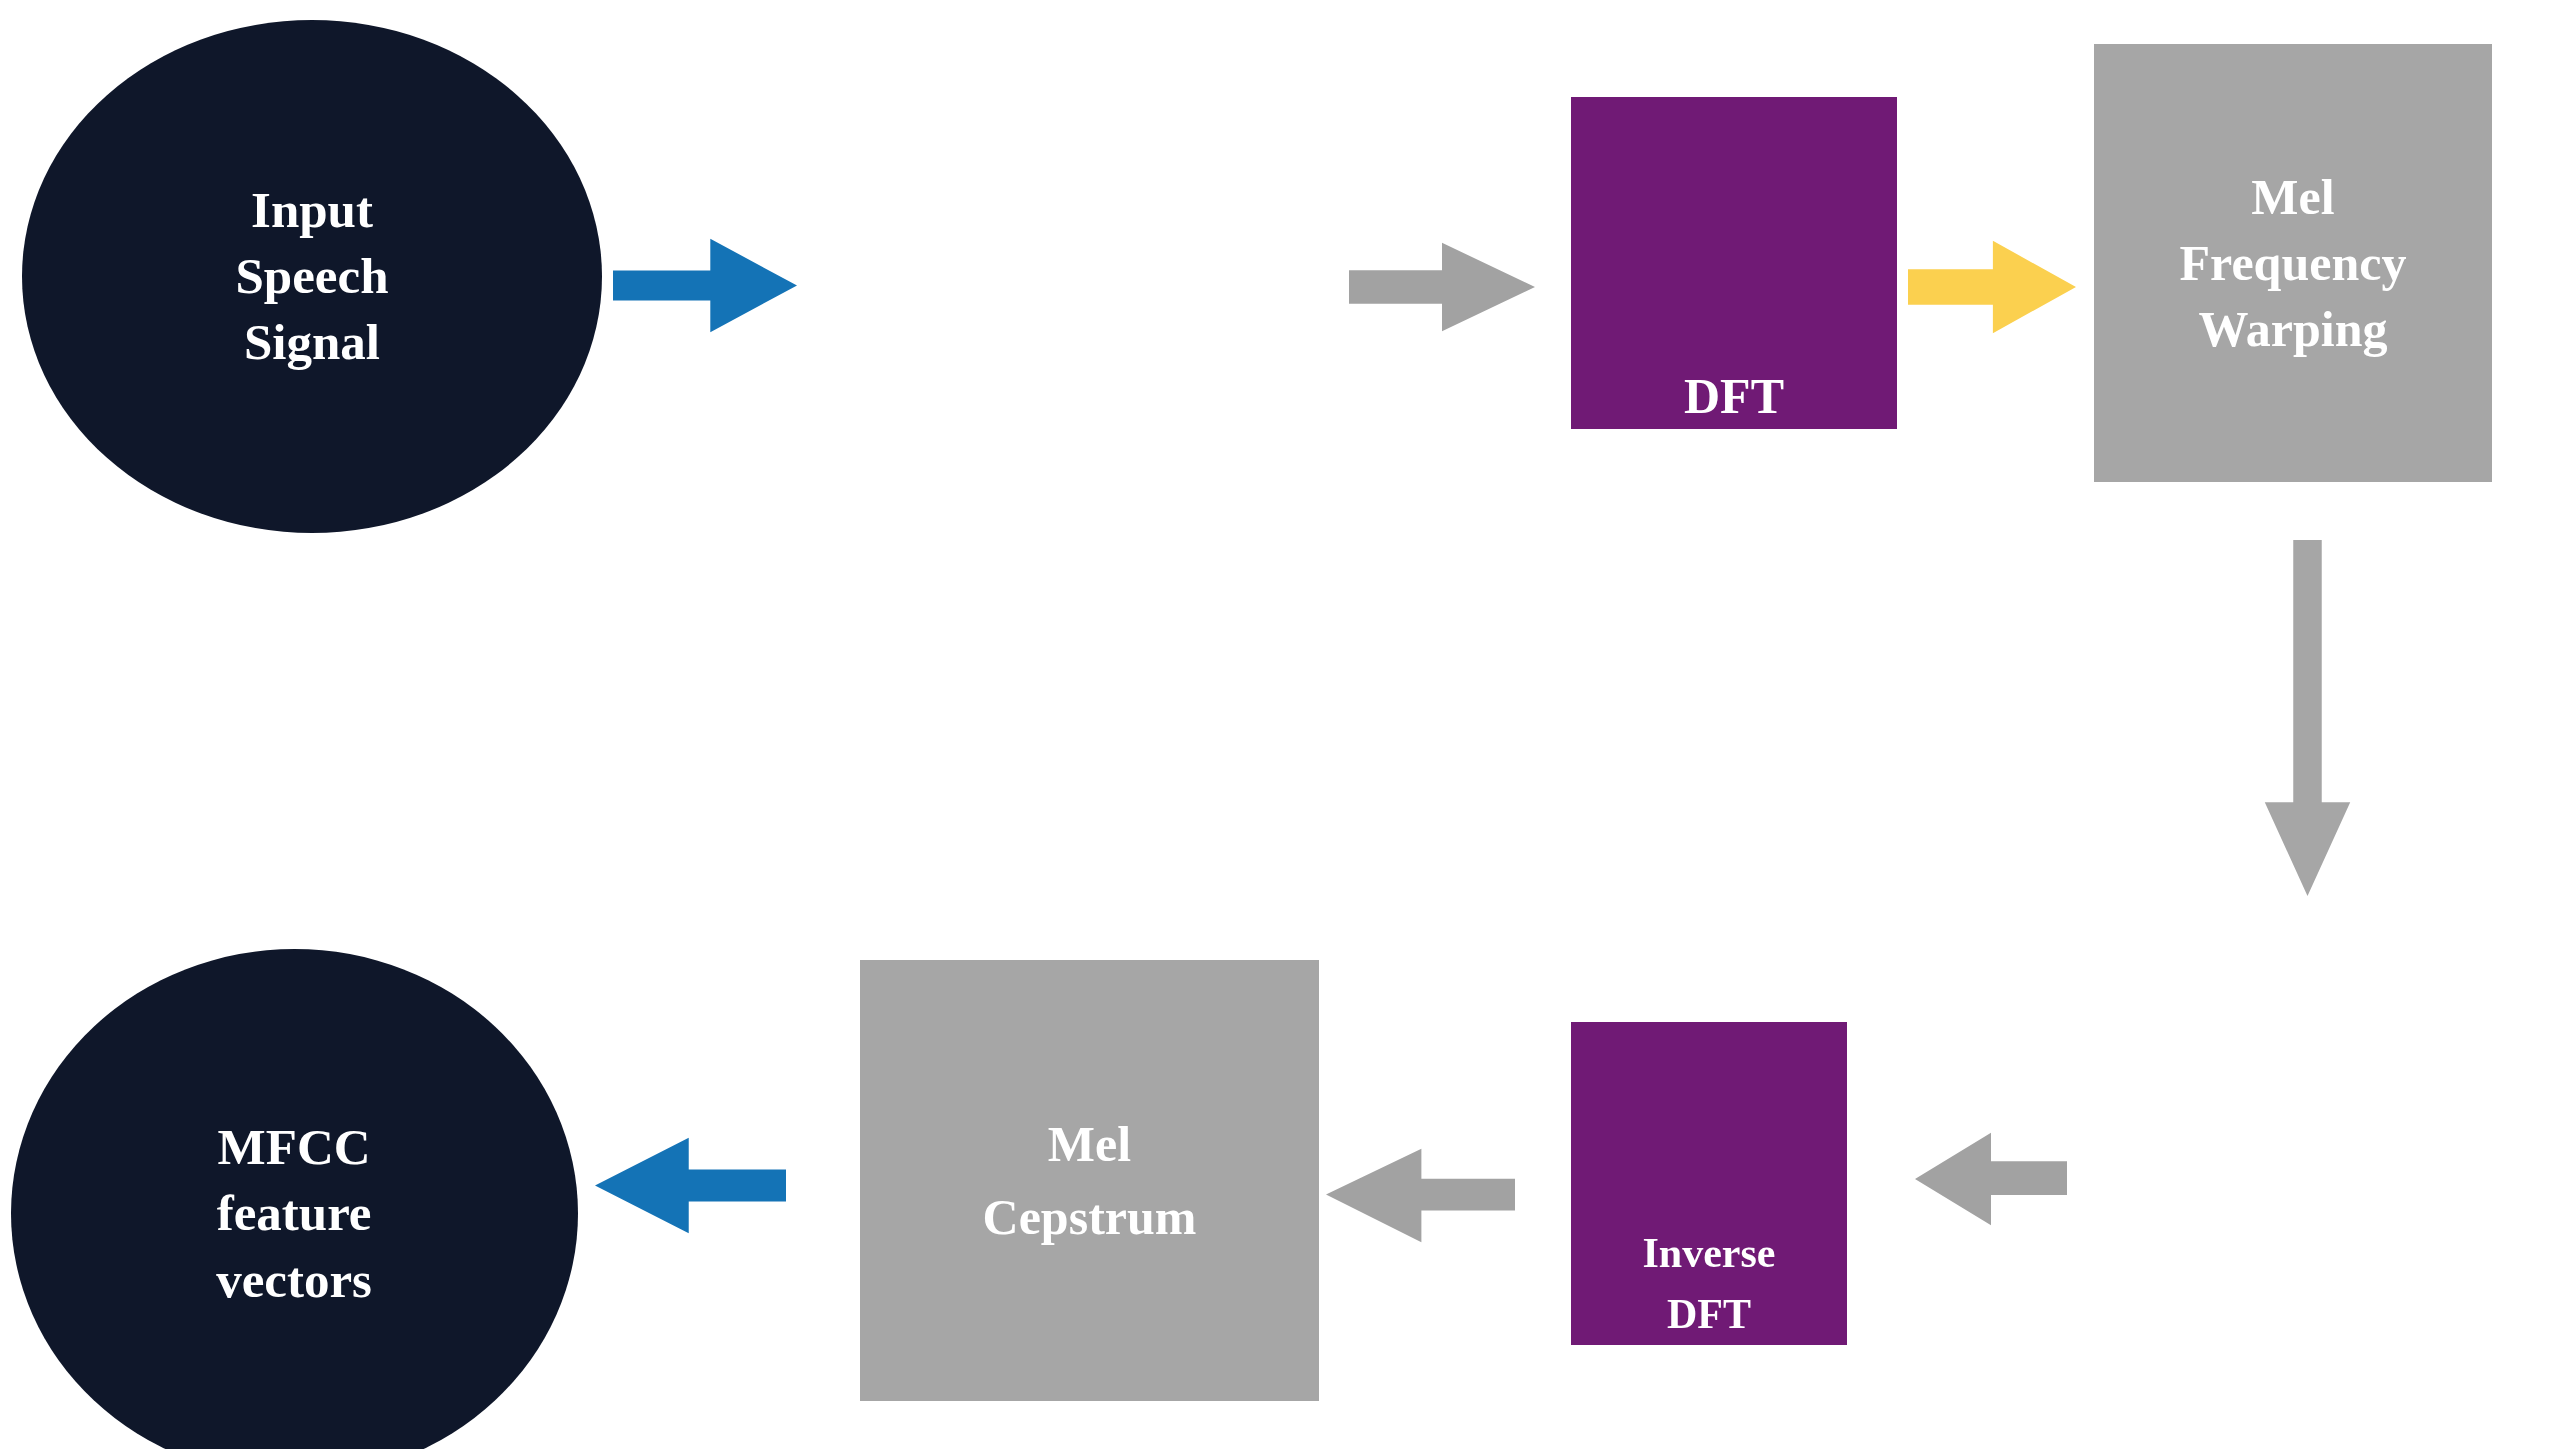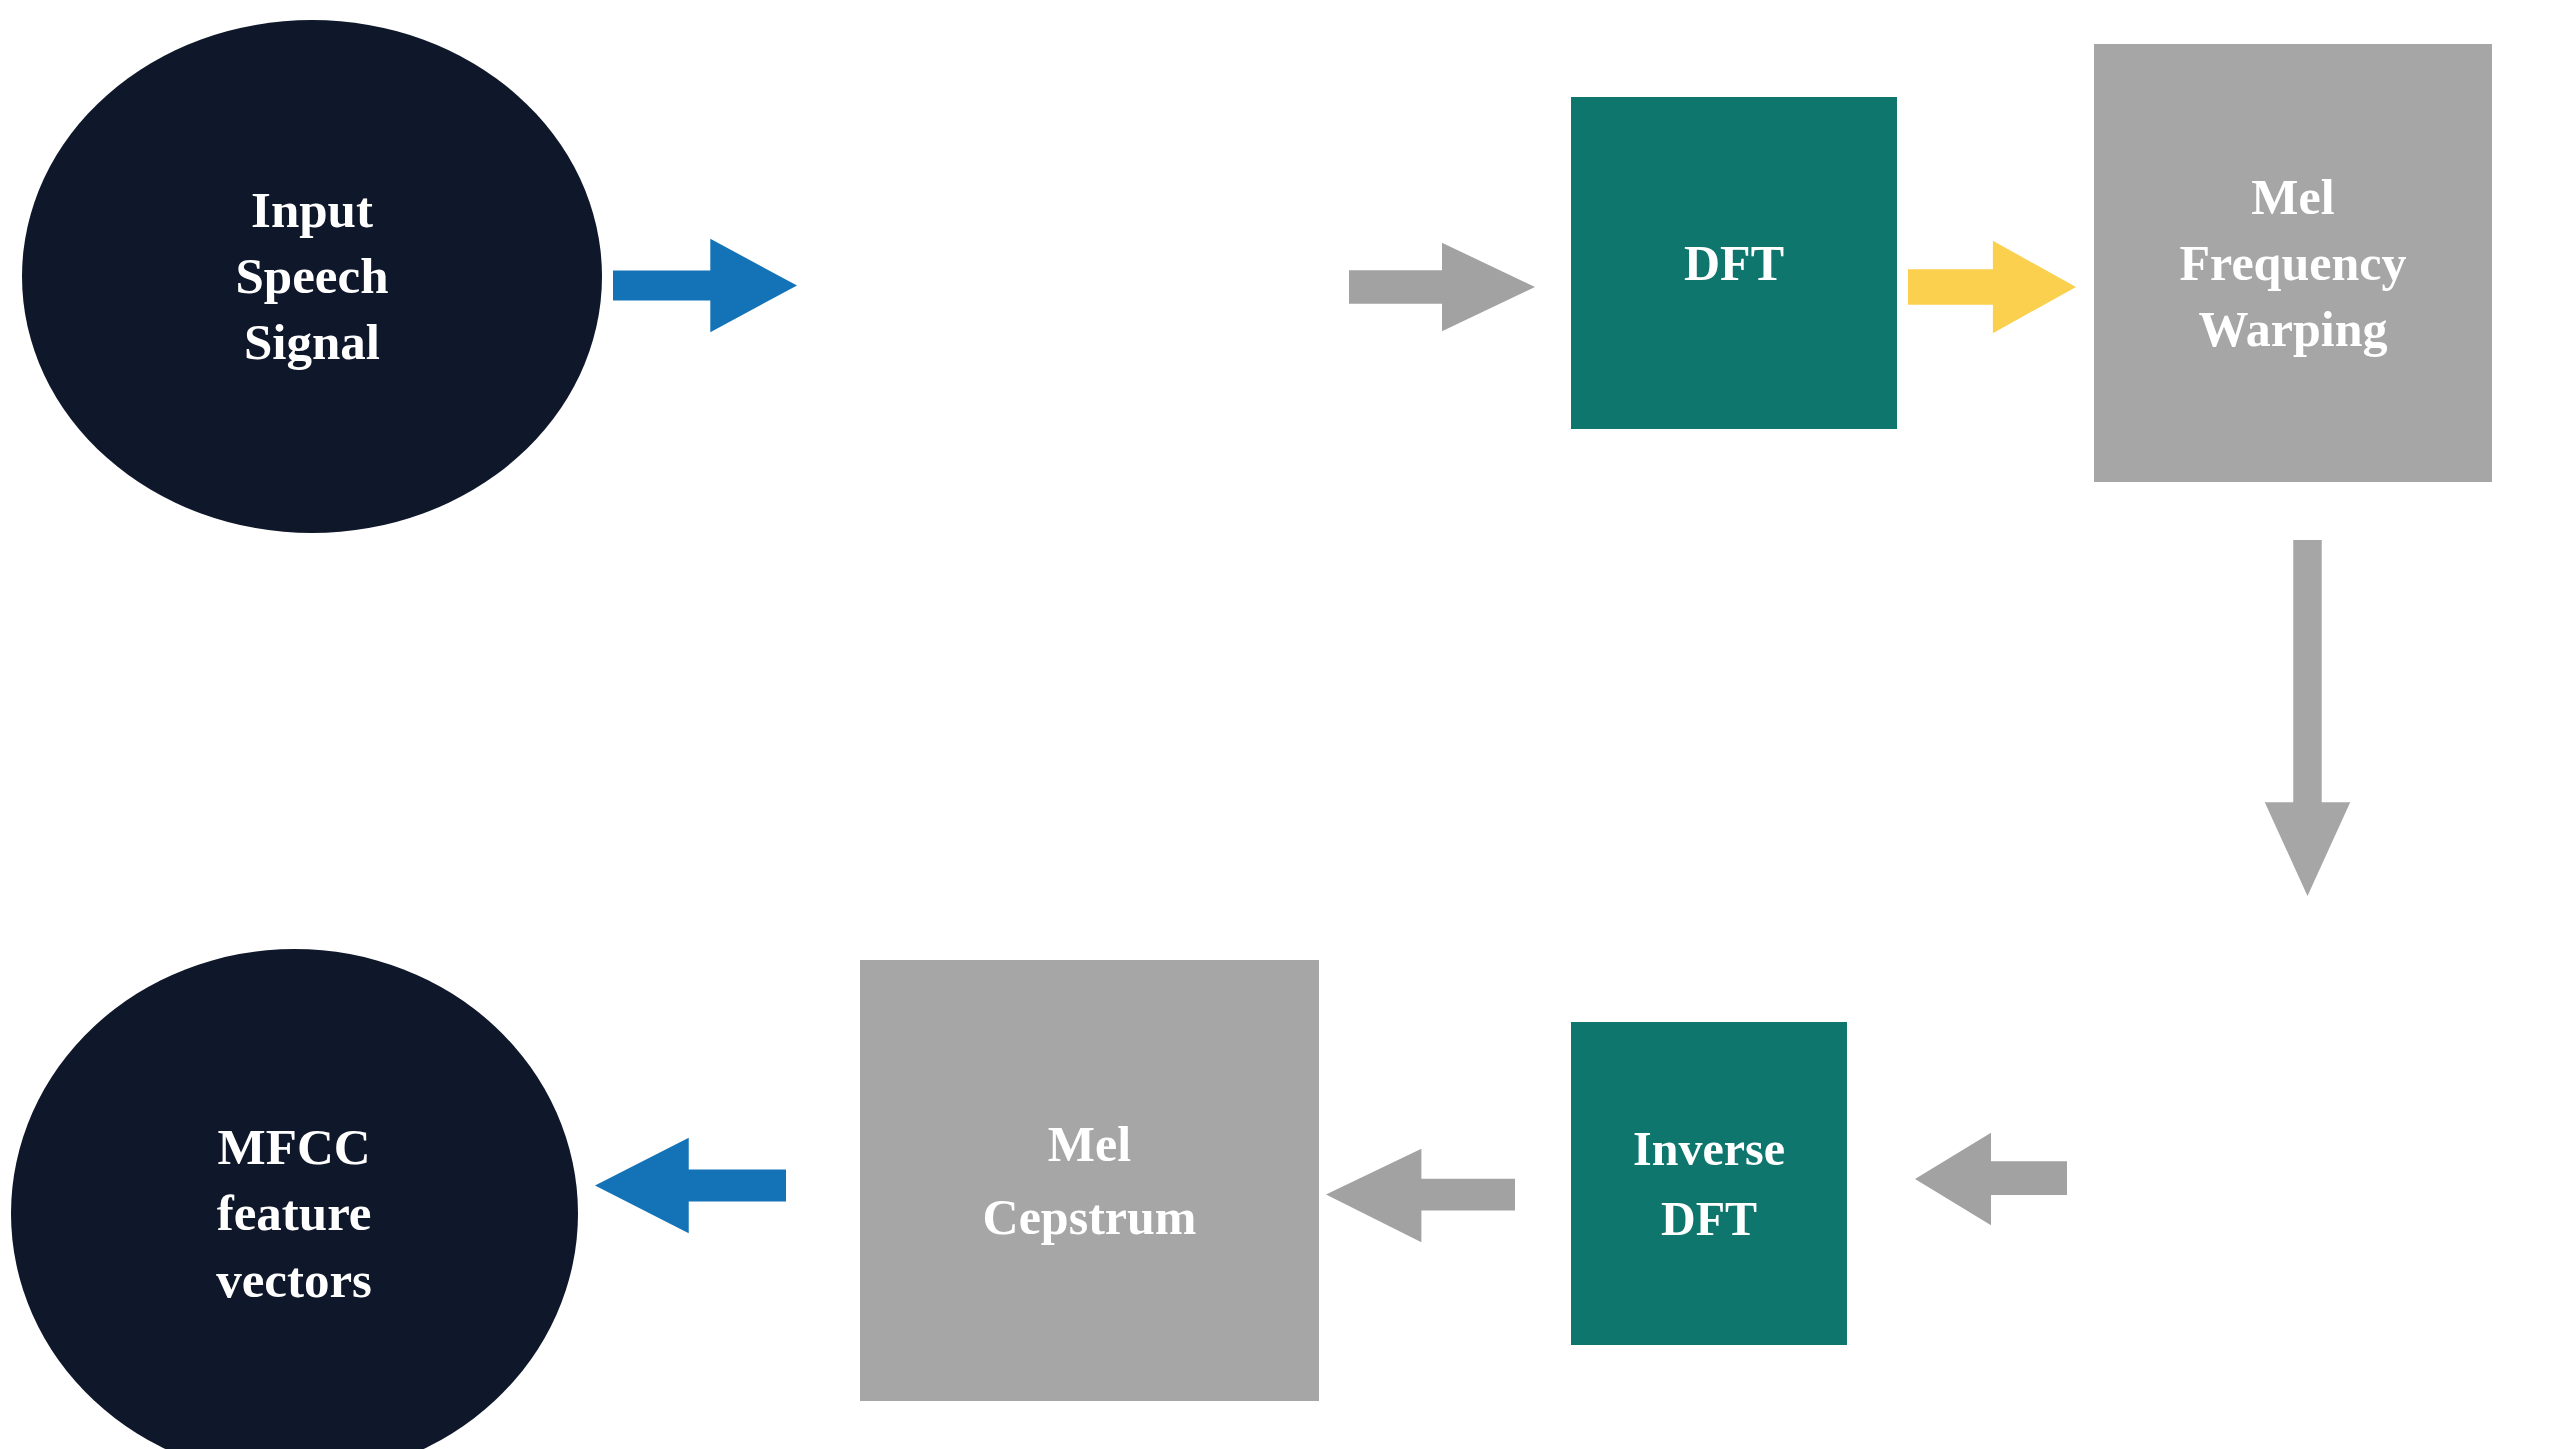--- a/index.html
+++ b/index.html
@@ -25,21 +25,21 @@
     text-align: center;
     color: #ffffff;
     font-weight: bold;
     line-height: 1.30;
     box-sizing: border-box;
     white-space: pre-line;
   }
 
   .node.ellipse  { border-radius: 50%; background: #0f172a; }
   .node.box-gray { background: #a6a6a6; }
-  .node.box-gold { background: #0f766e; }
+  .node.box-gold { background: #701a75; align-items: flex-end; }
 
   .node.sans {
     font-family: "Liberation Sans", "DejaVu Sans", sans-serif;
     font-weight: bold;
   }
 
   
   .arrow {
     position: absolute;
   }
@@ -110,21 +110,21 @@
     <span>Mel
 Cepstrum</span>
   </div>
 
   <div class="arrow" style="left:1326px; top:1147px; width:189px; height:97px;">
     <svg viewBox="0 0 214 110" preserveAspectRatio="none">
       <polygon points="214,36 108,36 108,2 0,54 108,108 108,72 214,72" fill="#a2a2a2"></polygon>
     </svg>
   </div>
 
-  <div class="node box-gold" style="left:1571px; top:1022px; width:276px; height:323px; font-size:48px; line-height:1.45;">
+  <div class="node box-gold" style="left:1571px; top:1022px; width:276px; height:323px; font-size:42px; line-height:1.45;">
     <span>Inverse
 DFT</span>
   </div>
 
   <div class="arrow" style="left:1915px; top:1131px; width:152px; height:96px;">
     <svg viewBox="0 0 172 108" preserveAspectRatio="none">
       <polygon points="172,34 86,34 86,2 0,54 86,106 86,72 172,72" fill="#a2a2a2"></polygon>
     </svg>
   </div>
 

